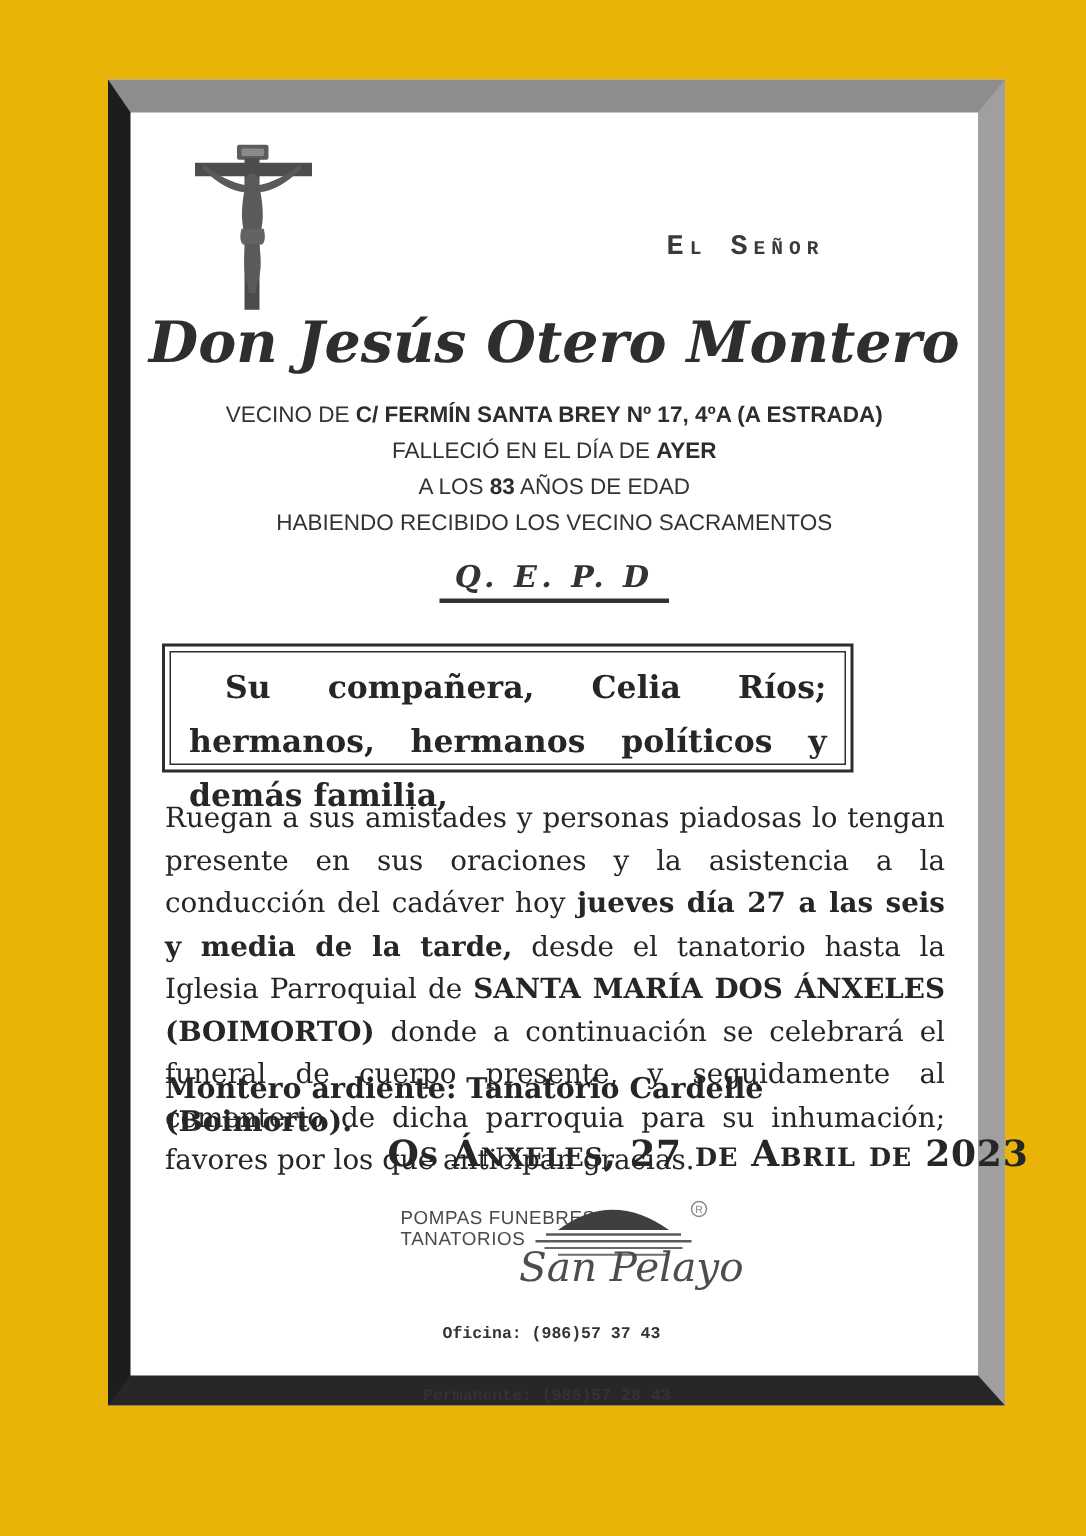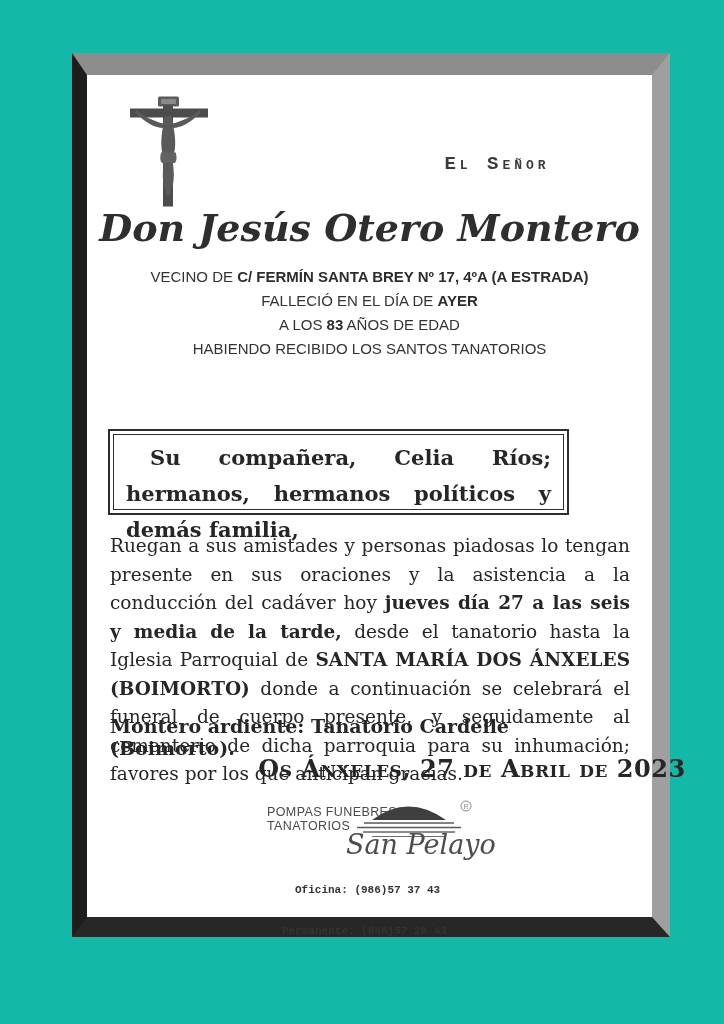--- a/index.html
+++ b/index.html
@@ -1,17 +1,17 @@
 <!DOCTYPE html>
 <html><head>
 <meta charset="utf-8">
 <style>
   html,body{margin:0;padding:0;background:#ffffff;}
   .page{
-    position:relative;width:724px;height:1024px;background:#14b8a6;overflow:hidden;
+    position:relative;width:724px;height:1024px;background:#eab308;overflow:hidden;
     font-family:"DejaVu Serif", serif;color:#2b2b2b;
   }
   
   .frame{
     position:absolute;left:72px;top:53px;width:598px;height:884px;box-sizing:border-box;
     border-style:solid;border-width:22px 18px 20px 15px;
     border-top-color:#8d8d8d;border-right-color:#9f9f9f;
     border-bottom-color:#272727;border-left-color:#1d1d1d;
     background:#ffffff;
   }
@@ -110,23 +110,26 @@
     </svg>
 
     <div class="abs el-senor">El Señor</div>
 
     <div class="abs deceased-name">Don Jesús Otero Montero</div>
 
     <div class="abs details">
       <div><span>VECINO DE </span><b>C/ FERMÍN SANTA BREY Nº 17, 4ºA  (A ESTRADA)</b></div>
       <div><span>FALLECIÓ EN EL DÍA DE </span><b>AYER</b></div>
       <div><span>A LOS </span><b>83</b><span> AÑOS DE EDAD</span></div>
-      <div>HABIENDO RECIBIDO LOS SANTOS TANATORIOS</div>
+      <div>HABIENDO RECIBIDO LOS VECINO SACRAMENTOS</div>
     </div>
 
+    <div class="abs qepd-wrap">
+      <span class="qepd">Q. E. P. D</span>
+    </div>
 
     <div class="abs family-box">
       <div class="family-box-inner">
         <div class="family-text">Su compañera, Celia Ríos; hermanos, hermanos políticos y demás familia,</div>
       </div>
     </div>
 
     <div class="abs announcement"><span>Ruegan a sus amistades y personas piadosas lo tengan presente en sus oraciones y la asistencia a la conducción del cadáver hoy </span><b>jueves día 27 a las seis y media de la tarde,</b><span> desde el tanatorio hasta la Iglesia Parroquial de </span><b>SANTA MARÍA DOS ÁNXELES (BOIMORTO)</b><span> donde a continuación se celebrará el funeral de cuerpo presente, y seguidamente al cementerio de dicha parroquia para su inhumación; favores por los que anticipan gracias.</span></div>
 
     <div class="abs chapel">Montero ardiente: Tanatorio Cardelle (Boimorto).</div>

